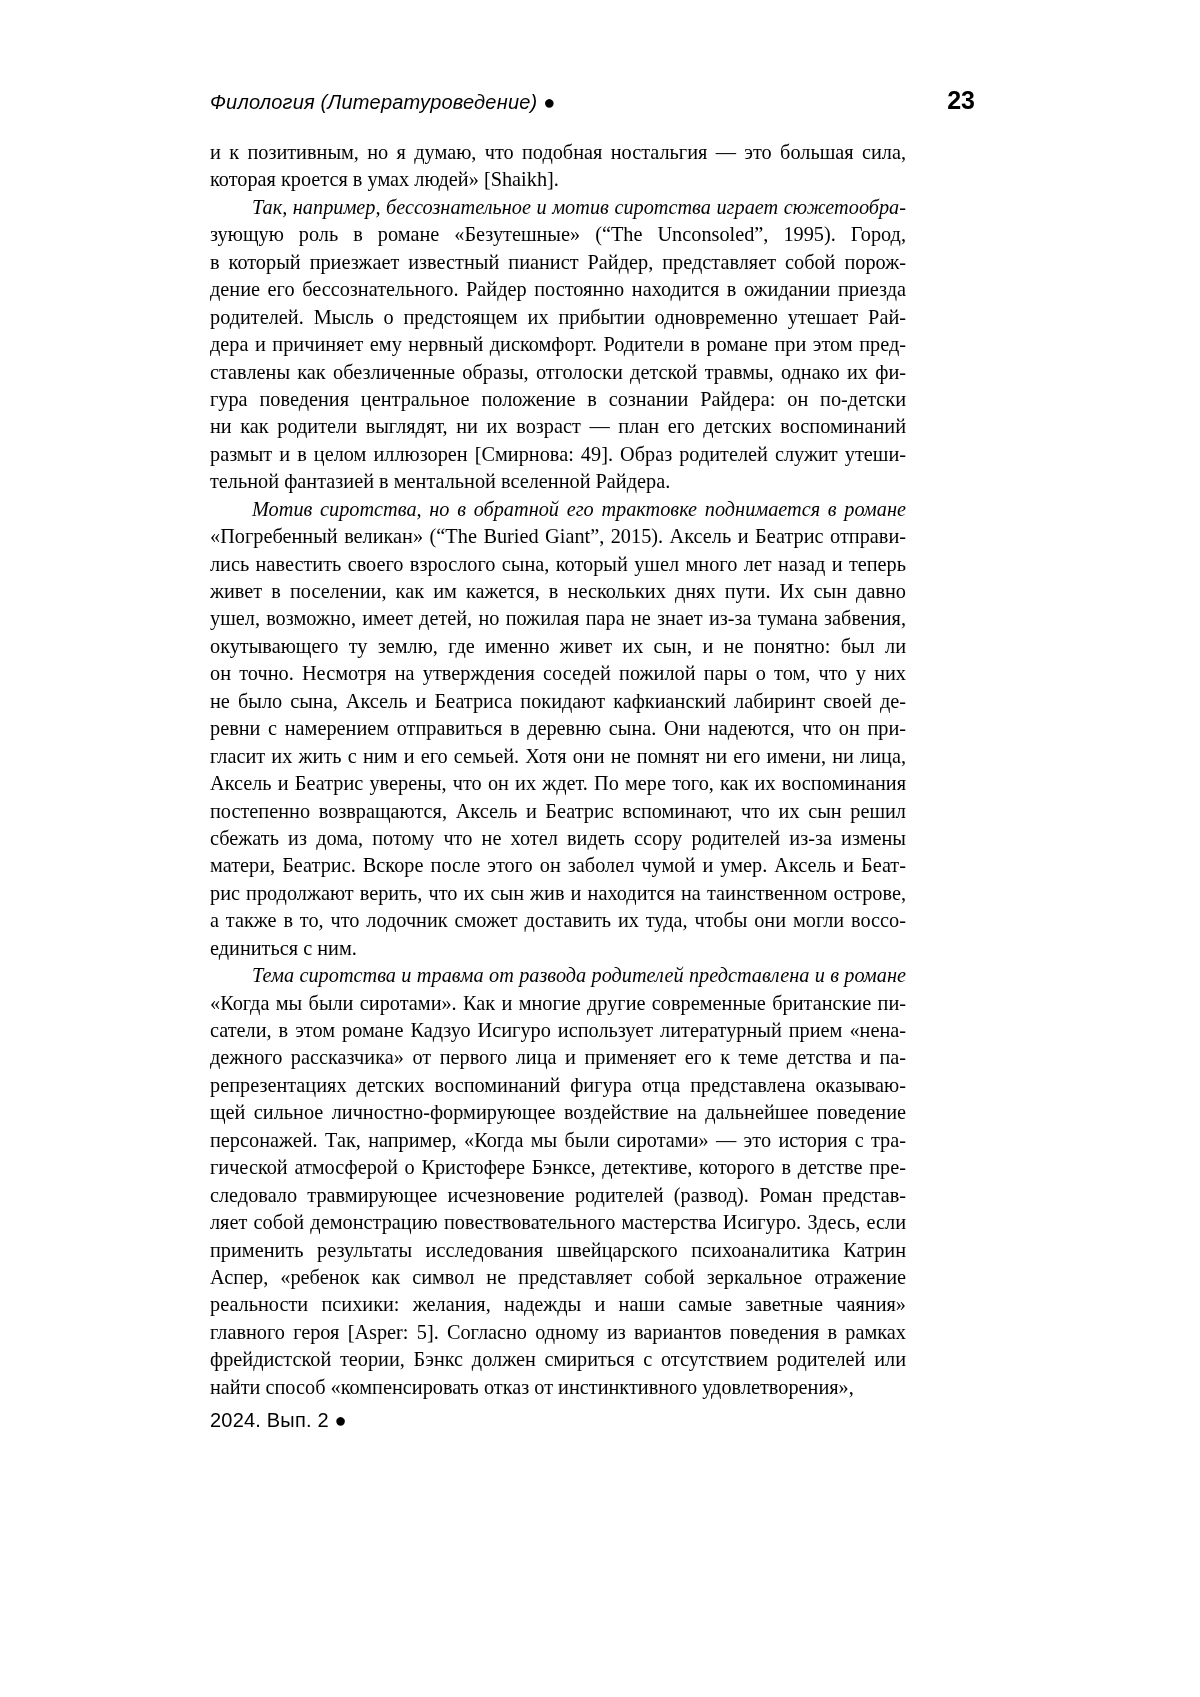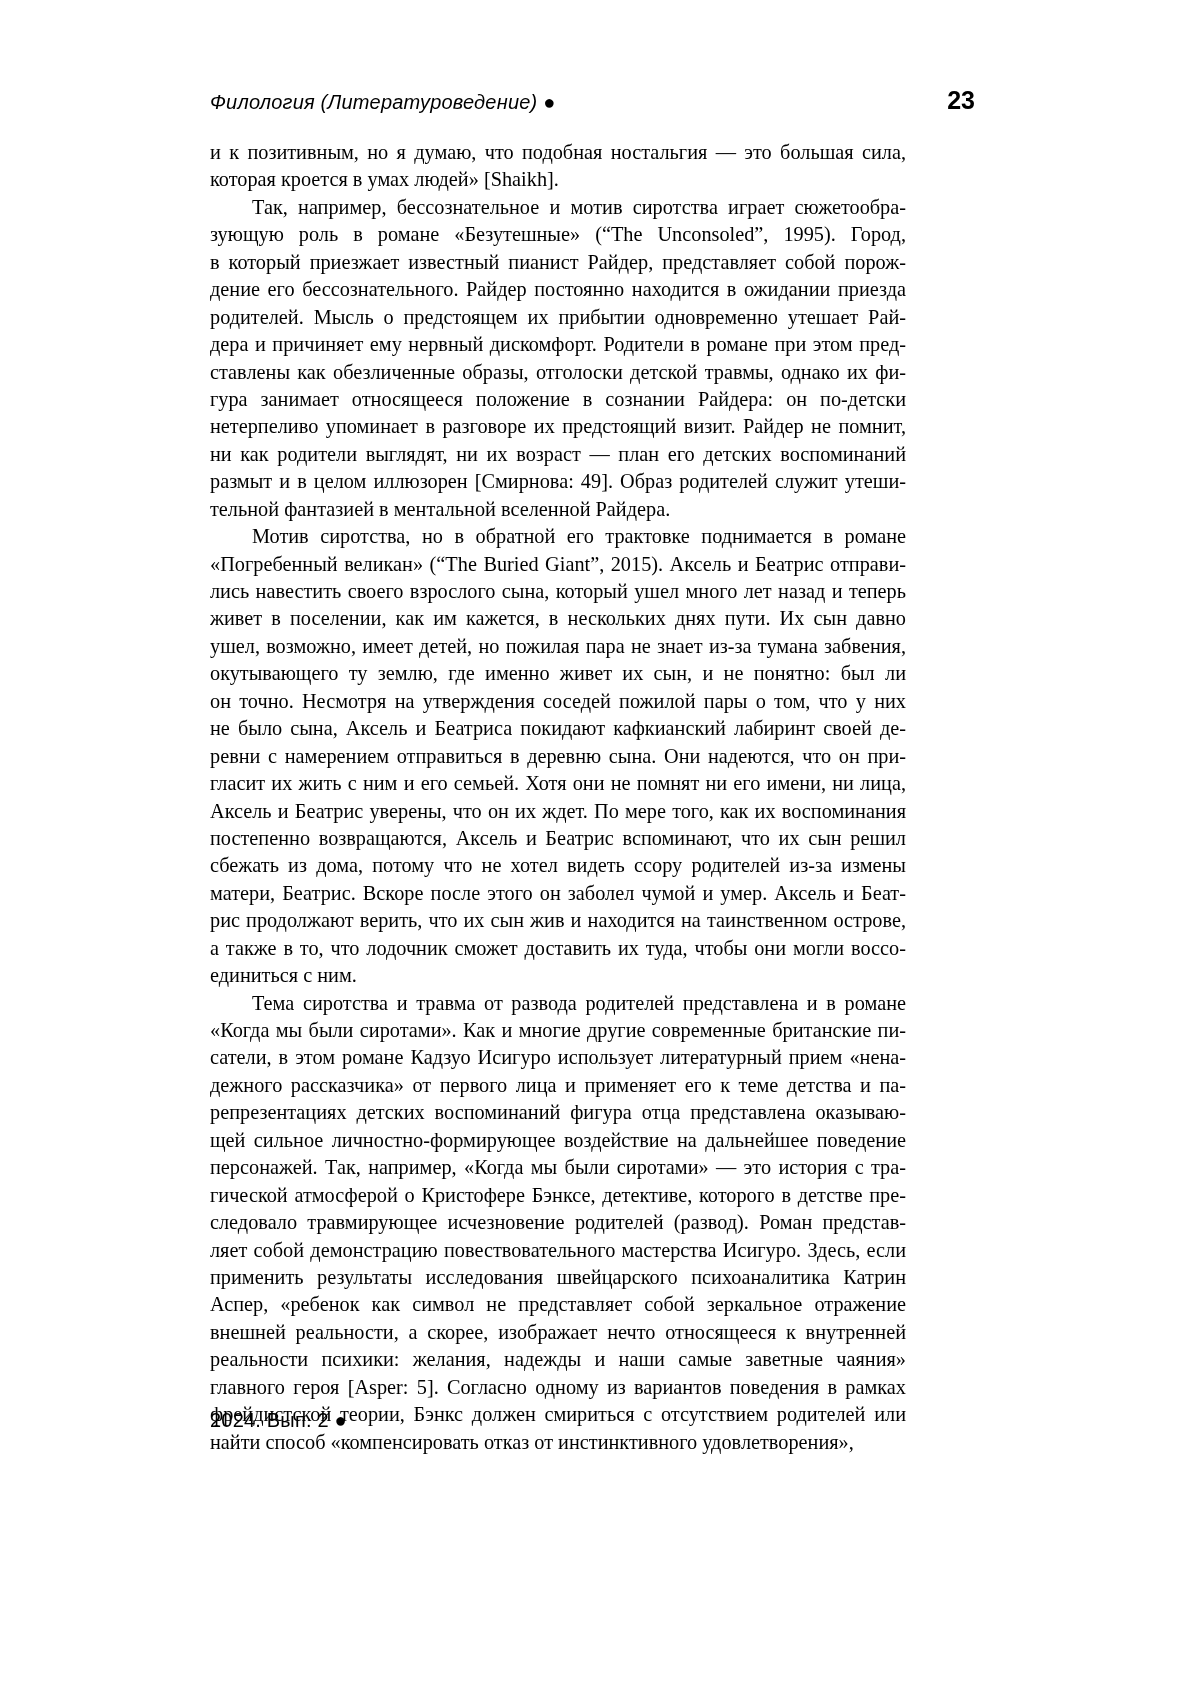--- a/index.html
+++ b/index.html
@@ -44,20 +44,21 @@
     height: 27.45px;
     text-align: justify;
     text-align-last: justify;
     overflow: hidden;
   }
   .line.last {
     text-align-last: left;
   }
   .line.ind {
     text-indent: 42px;
+    font-style: italic;
   }
   .footer {
     position: absolute;
     left: 210px;
     top: 1409px;
     font-family: "Liberation Sans", sans-serif;
     font-size: 20px;
     letter-spacing: 0.2px;
   }
 </style>
@@ -76,22 +77,21 @@
         <div class="line last">которая кроется в умах людей» [Shaikh].</div>
       </div>
       <div>
         <div class="line ind">Так, например, бессознательное и мотив сиротства играет сюжетообра-</div>
         <div class="line">зующую роль в романе «Безутешные» (“The Unconsoled”, 1995). Город,</div>
         <div class="line">в который приезжает известный пианист Райдер, представляет собой порож-</div>
         <div class="line">дение его бессознательного. Райдер постоянно находится в ожидании приезда</div>
         <div class="line">родителей. Мысль о предстоящем их прибытии одновременно утешает Рай-</div>
         <div class="line">дера и причиняет ему нервный дискомфорт. Родители в романе при этом пред-</div>
         <div class="line">ставлены как обезличенные образы, отголоски детской травмы, однако их фи-</div>
-        <div class="line">гура занимает относящееся положение в сознании Райдера: он по-детски</div>
-        <div class="line">нетерпеливо упоминает в разговоре их предстоящий визит. Райдер не помнит,</div>
+        <div class="line">гура поведения центральное положение в сознании Райдера: он по-детски</div>
         <div class="line">ни как родители выглядят, ни их возраст — план его детских воспоминаний</div>
         <div class="line">размыт и в целом иллюзорен [Смирнова: 49]. Образ родителей служит утеши-</div>
         <div class="line last">тельной фантазией в ментальной вселенной Райдера.</div>
       </div>
       <div>
         <div class="line ind">Мотив сиротства, но в обратной его трактовке поднимается в романе</div>
         <div class="line">«Погребенный великан» (“The Buried Giant”, 2015). Аксель и Беатрис отправи-</div>
         <div class="line">лись навестить своего взрослого сына, который ушел много лет назад и теперь</div>
         <div class="line">живет в поселении, как им кажется, в нескольких днях пути. Их сын давно</div>
         <div class="line">ушел, возможно, имеет детей, но пожилая пара не знает из-за тумана забвения,</div>
@@ -114,21 +114,20 @@
         <div class="line">сатели, в этом романе Кадзуо Исигуро использует литературный прием «нена-</div>
         <div class="line">дежного рассказчика» от первого лица и применяет его к теме детства и па-</div>
         <div class="line">репрезентациях детских воспоминаний фигура отца представлена оказываю-</div>
         <div class="line">щей сильное личностно-формирующее воздействие на дальнейшее поведение</div>
         <div class="line">персонажей. Так, например, «Когда мы были сиротами» — это история с тра-</div>
         <div class="line">гической атмосферой о Кристофере Бэнксе, детективе, которого в детстве пре-</div>
         <div class="line">следовало травмирующее исчезновение родителей (развод). Роман представ-</div>
         <div class="line">ляет собой демонстрацию повествовательного мастерства Исигуро. Здесь, если</div>
         <div class="line">применить результаты исследования швейцарского психоаналитика Катрин</div>
         <div class="line">Аспер, «ребенок как символ не представляет собой зеркальное отражение</div>
-        <div class="line">внешней реальности, а скорее, изображает нечто относящееся к внутренней</div>
         <div class="line">реальности психики: желания, надежды и наши самые заветные чаяния»</div>
         <div class="line">главного героя [Asper: 5]. Согласно одному из вариантов поведения в рамках</div>
         <div class="line">фрейдистской теории, Бэнкс должен смириться с отсутствием родителей или</div>
         <div class="line last">найти способ «компенсировать отказ от инстинктивного удовлетворения»,</div>
       </div>
     </div>
 
   <div class="footer">
     <span>2024. Вып. 2 ●</span>
   </div>

